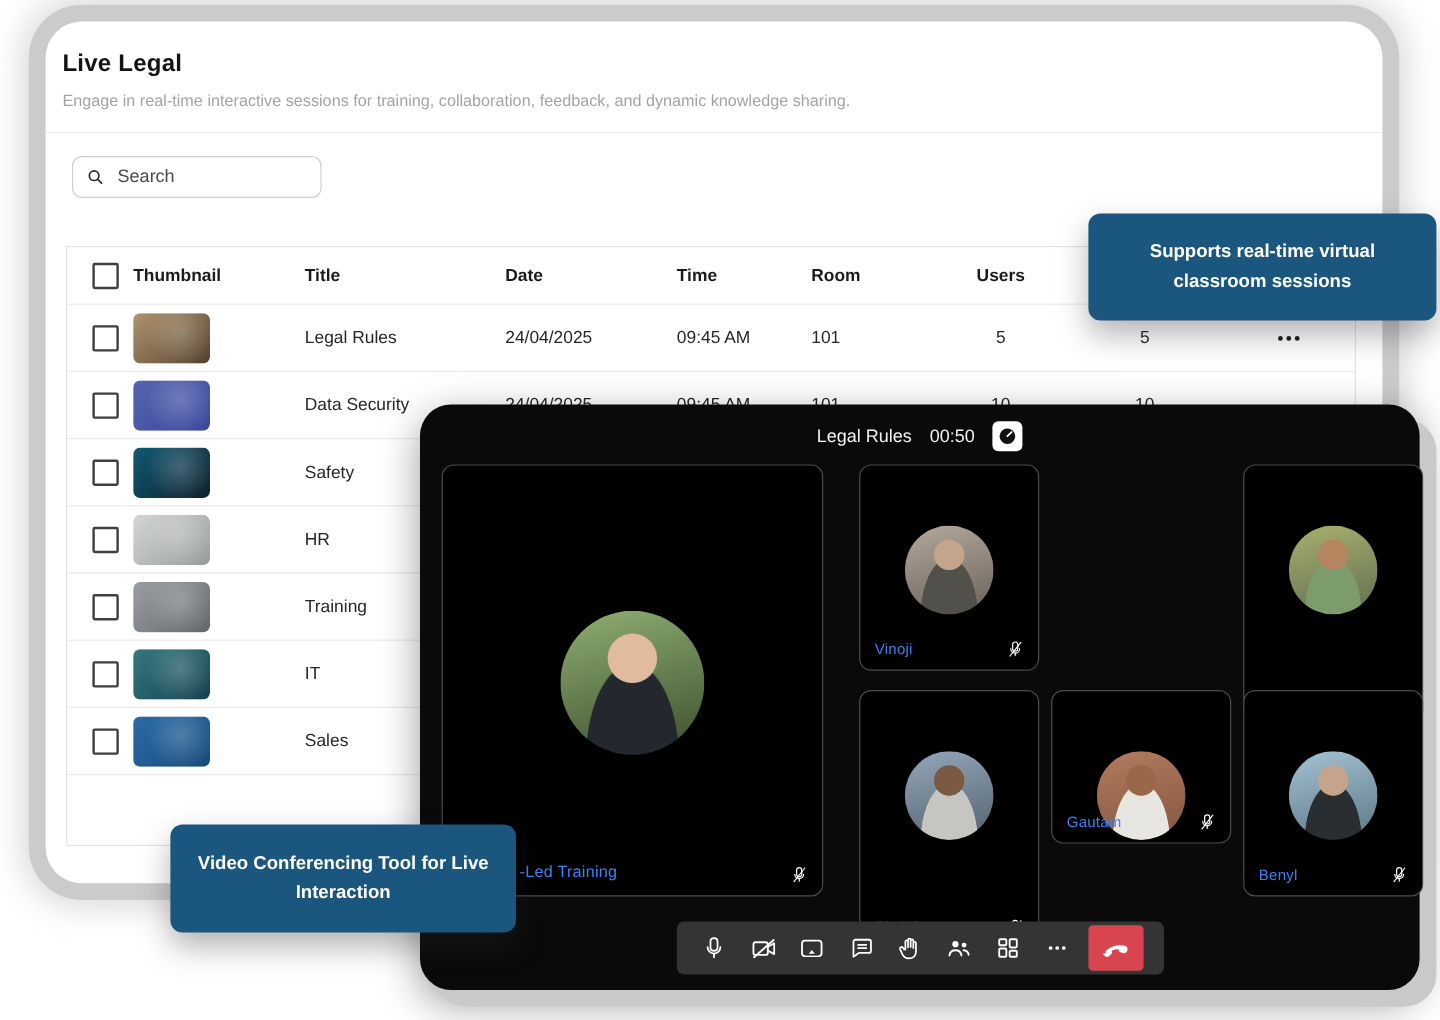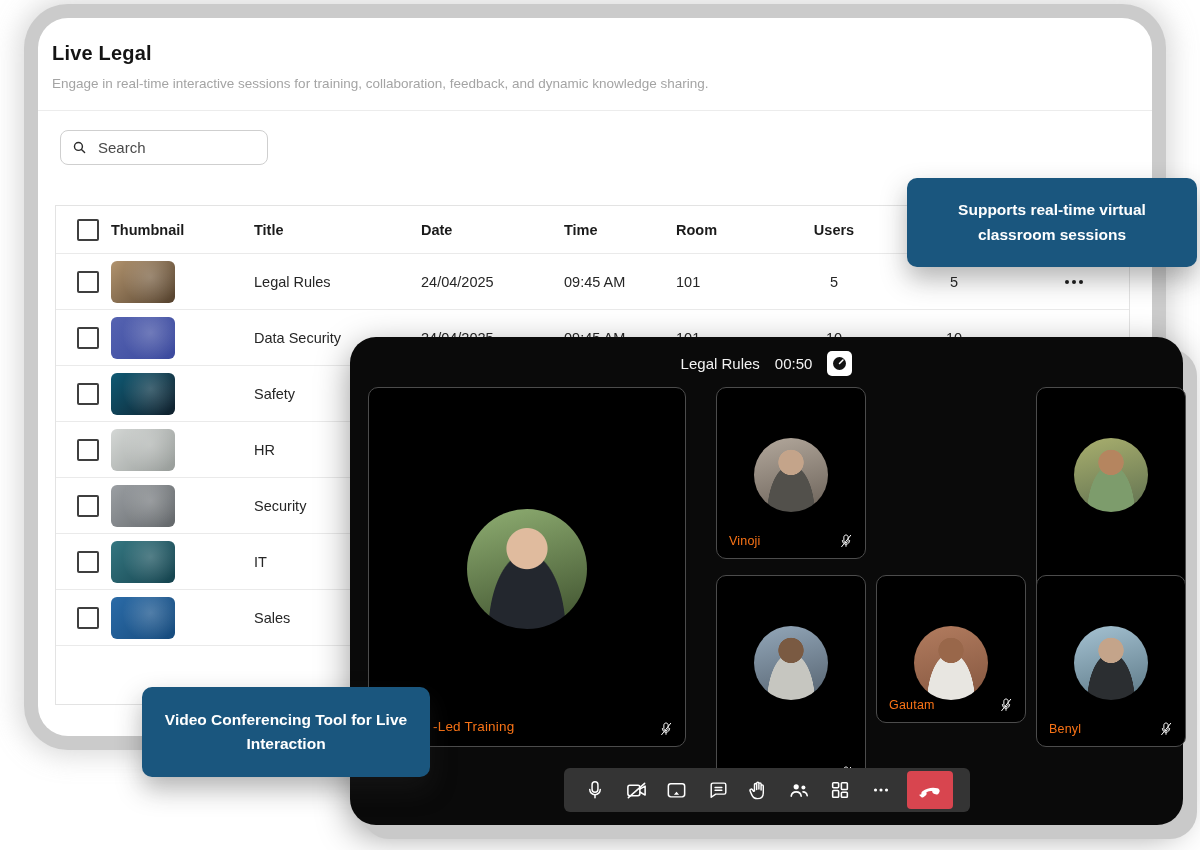--- a/index.html
+++ b/index.html
@@ -64,21 +64,21 @@
   }
   .timer-chip{
     width:25px;height:25px;background:#fff;border-radius:5px;
     display:flex;align-items:center;justify-content:center;
   }
   .stage{position:absolute;left:18px;top:50px;width:800px;height:360px;}
   .tile{
     position:absolute;background:#000;border:1px solid #4c4c4c;border-radius:10px;
     box-sizing:border-box;
   }
-  .tile .pname{position:absolute;left:12px;bottom:10px;font-size:12.5px;color:#f97316;letter-spacing:.2px;}
+  .tile .pname{position:absolute;left:12px;bottom:10px;font-size:12.5px;color:#3b82f6;letter-spacing:.2px;}
   .tile .mic-off{position:absolute;right:11px;bottom:9px;}
   .avatar{border-radius:50%;position:absolute;left:50%;transform:translateX(-50%);}
   .main-tile .pname{left:64px;bottom:12px;font-size:13.5px;}
   
   .meet-toolbar{
     position:absolute;left:50%;transform:translateX(-50%);bottom:13px;
     width:406px;height:44px;background:#343434;border-radius:6px;
     display:flex;align-items:center;justify-content:space-evenly;padding:0 6px;box-sizing:border-box;
   }
   .tool-btn{display:flex;align-items:center;justify-content:center;width:30px;height:38px;cursor:pointer;}
@@ -184,21 +184,21 @@
           <div class="cell center" style="width: 120px;"></div>
           <div class="cell center" style="width: 120px;"></div>
         </div>
         <div class="t-row t-body">
           <div class="cell" style="width: 55px;">
             <div class="checkbox"></div>
           </div>
           <div class="cell" style="width: 143px;">
             <div class="thumb" style="background: radial-gradient(circle at 62% 38%, rgba(255, 255, 255, 0.22), rgba(255, 255, 255, 0) 60%), linear-gradient(135deg, rgb(155, 159, 163), rgb(98, 102, 105));"></div>
           </div>
-          <div class="cell" style="width: 167px;">Security</div>
+          <div class="cell" style="width: 167px;">Training</div>
           <div class="cell" style="width: 143px;"></div>
           <div class="cell" style="width: 112px;"></div>
           <div class="cell" style="width: 98px;"></div>
           <div class="cell center" style="width: 120px;"></div>
           <div class="cell center" style="width: 120px;"></div>
           <div class="cell center" style="width: 120px;"></div>
         </div>
         <div class="t-row t-body">
           <div class="cell" style="width: 55px;">
             <div class="checkbox"></div>
@@ -287,21 +287,21 @@
         <span class="pname">Shajai</span>
         <span class="mic-off">
           <svg width="16" height="16" viewBox="0 0 24 24" fill="none" stroke="#fff" stroke-width="1.5" stroke-linecap="round">
             <path d="M12 14.5c1.8 0 3.2-1.4 3.2-3.2V6.2C15.2 4.4 13.8 3 12 3S8.8 4.4 8.8 6.2v5.1c0 1.8 1.4 3.2 3.2 3.2z"></path>
             <path d="M17.5 11.3c0 3-2.5 5.5-5.5 5.5s-5.5-2.5-5.5-5.5"></path>
             <path d="M12 16.8V20"></path>
             <path d="M5.5 20.5L19 3.5"></path>
           </svg>
         </span>
       </div>
-      <div class="tile" style="left: 508px; top: 188px; width: 150px; height: 148px;">
+      <div class="tile" style="left: 508px; top: 188px; width: 150px; height: 128px;">
         <div class="avatar" style="top:50px;width:74px;height:74px;background:radial-gradient(circle at 50% 33%, #99674a 0 20%, rgba(0,0,0,0) 21%),radial-gradient(ellipse at 50% 103%, #e8e6e1 0 45%, rgba(0,0,0,0) 46%),linear-gradient(165deg, #b27c5f, #84563f);"></div>
         <span class="pname">Gautam</span>
         <span class="mic-off">
           <svg width="16" height="16" viewBox="0 0 24 24" fill="none" stroke="#fff" stroke-width="1.5" stroke-linecap="round">
             <path d="M12 14.5c1.8 0 3.2-1.4 3.2-3.2V6.2C15.2 4.4 13.8 3 12 3S8.8 4.4 8.8 6.2v5.1c0 1.8 1.4 3.2 3.2 3.2z"></path>
             <path d="M17.5 11.3c0 3-2.5 5.5-5.5 5.5s-5.5-2.5-5.5-5.5"></path>
             <path d="M12 16.8V20"></path>
             <path d="M5.5 20.5L19 3.5"></path>
           </svg>
         </span>

